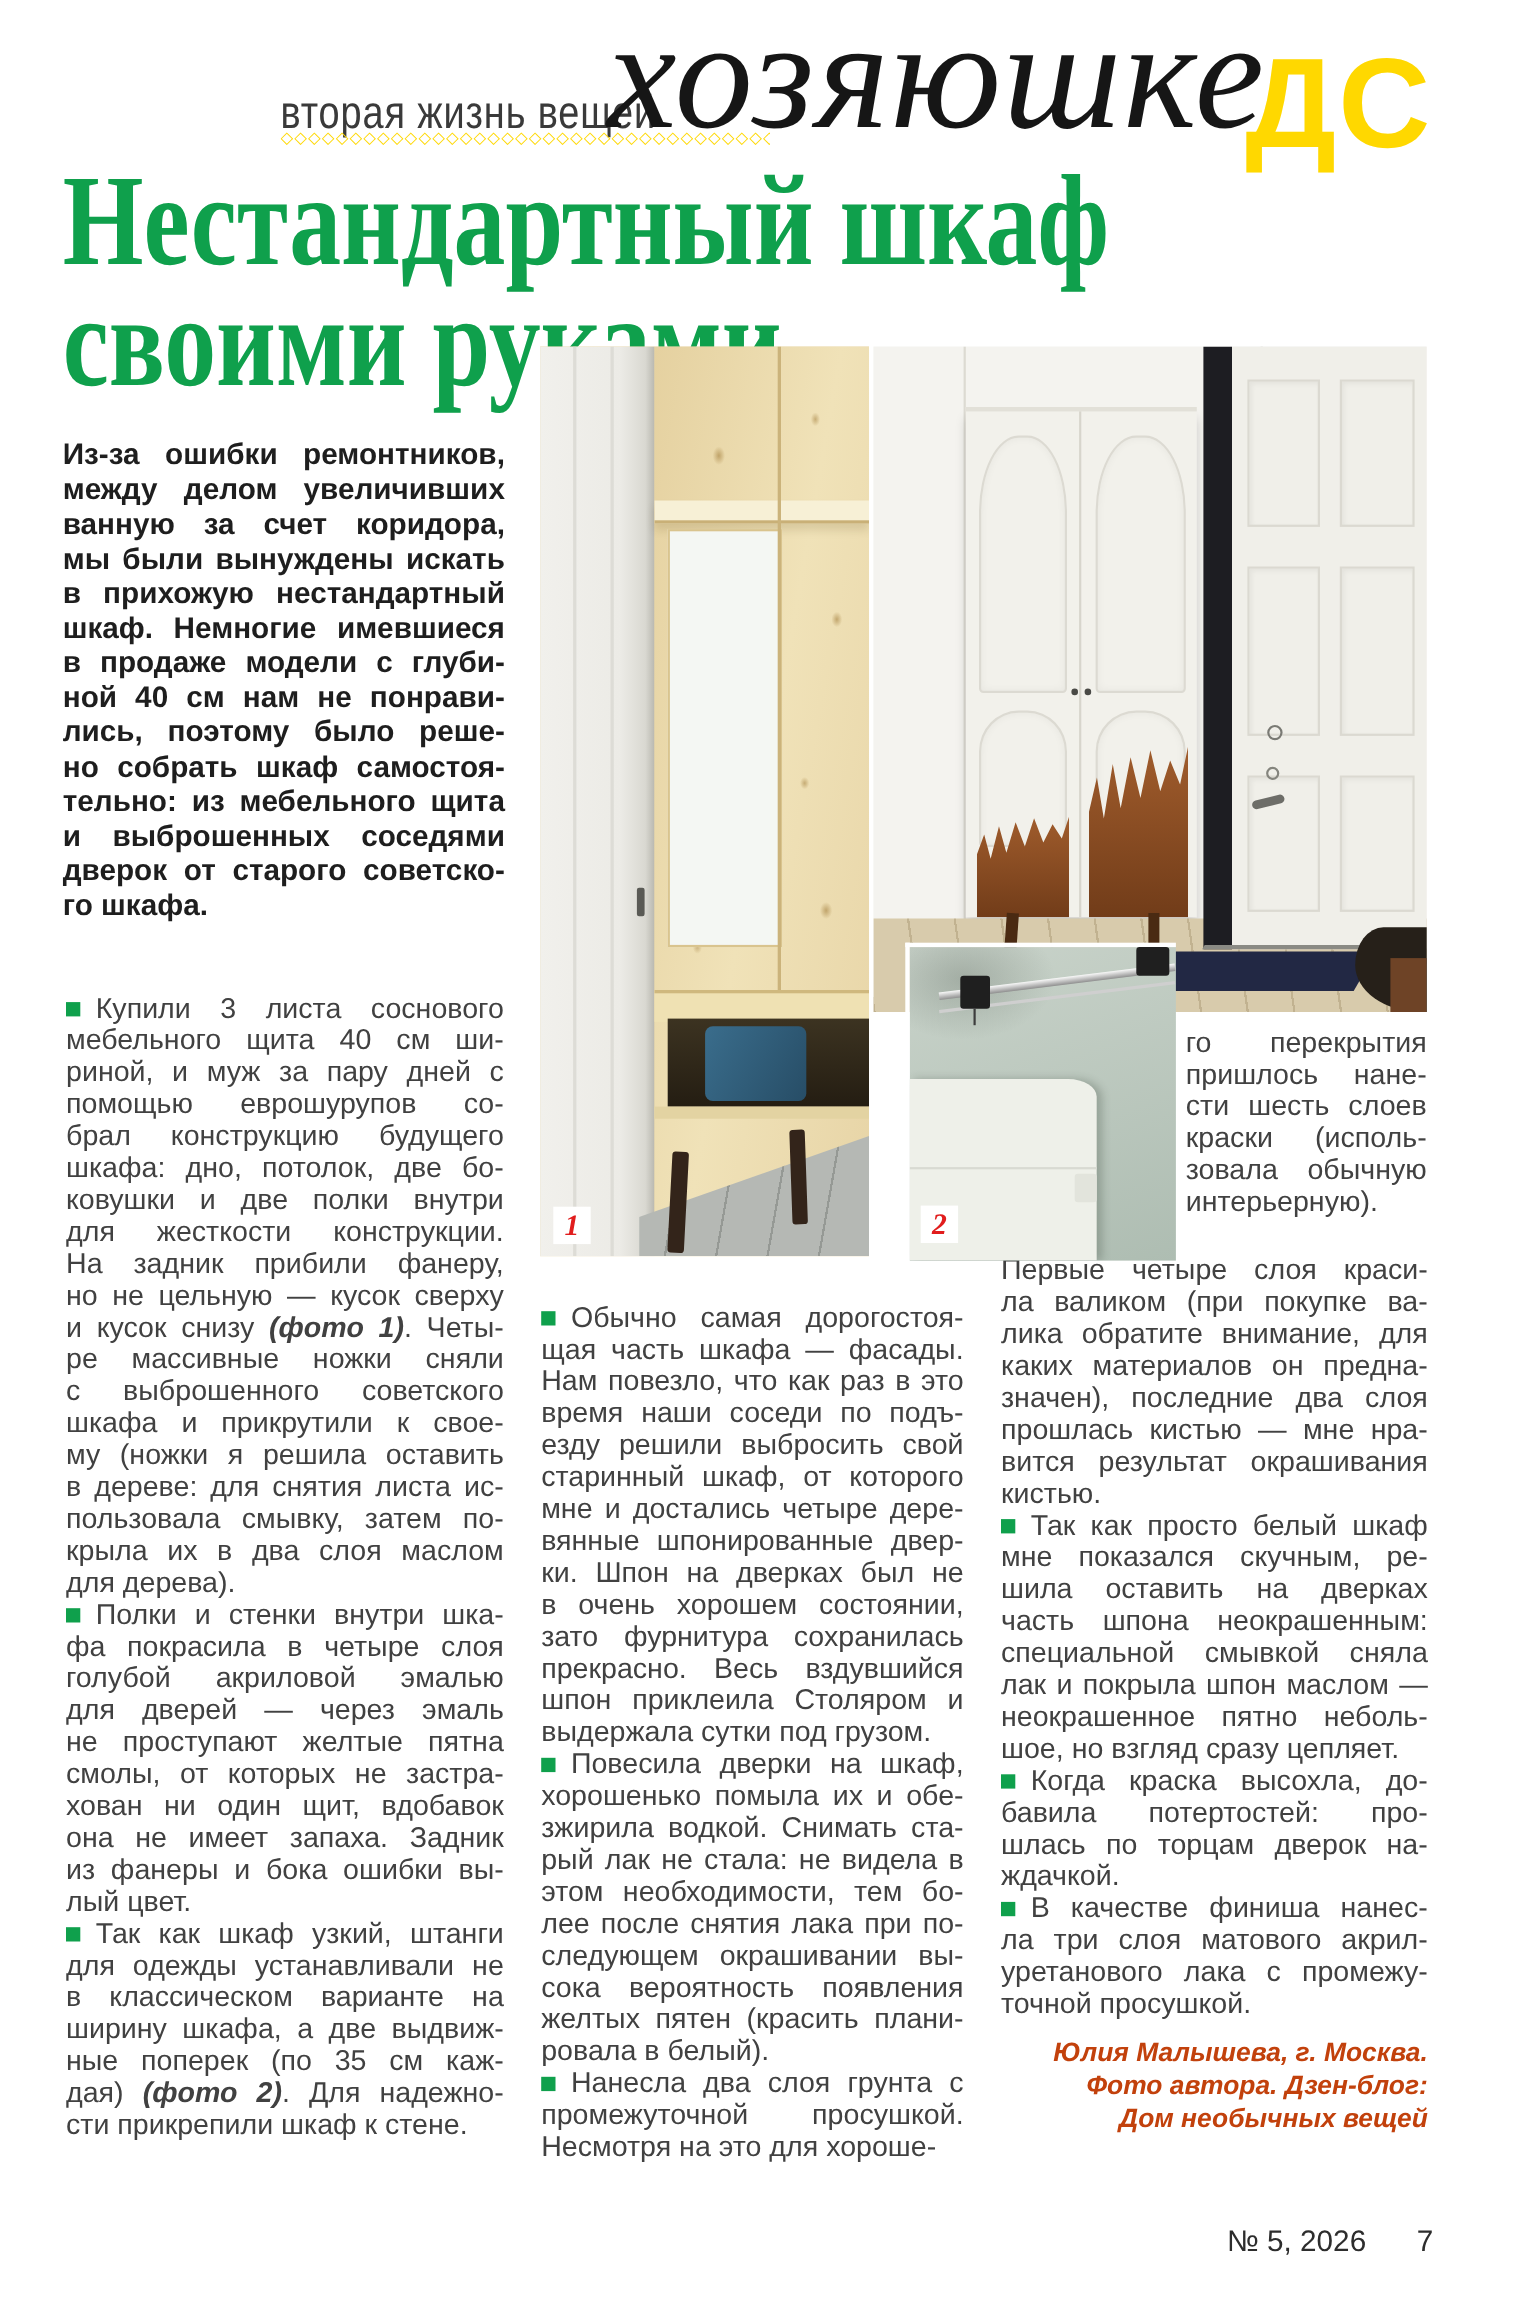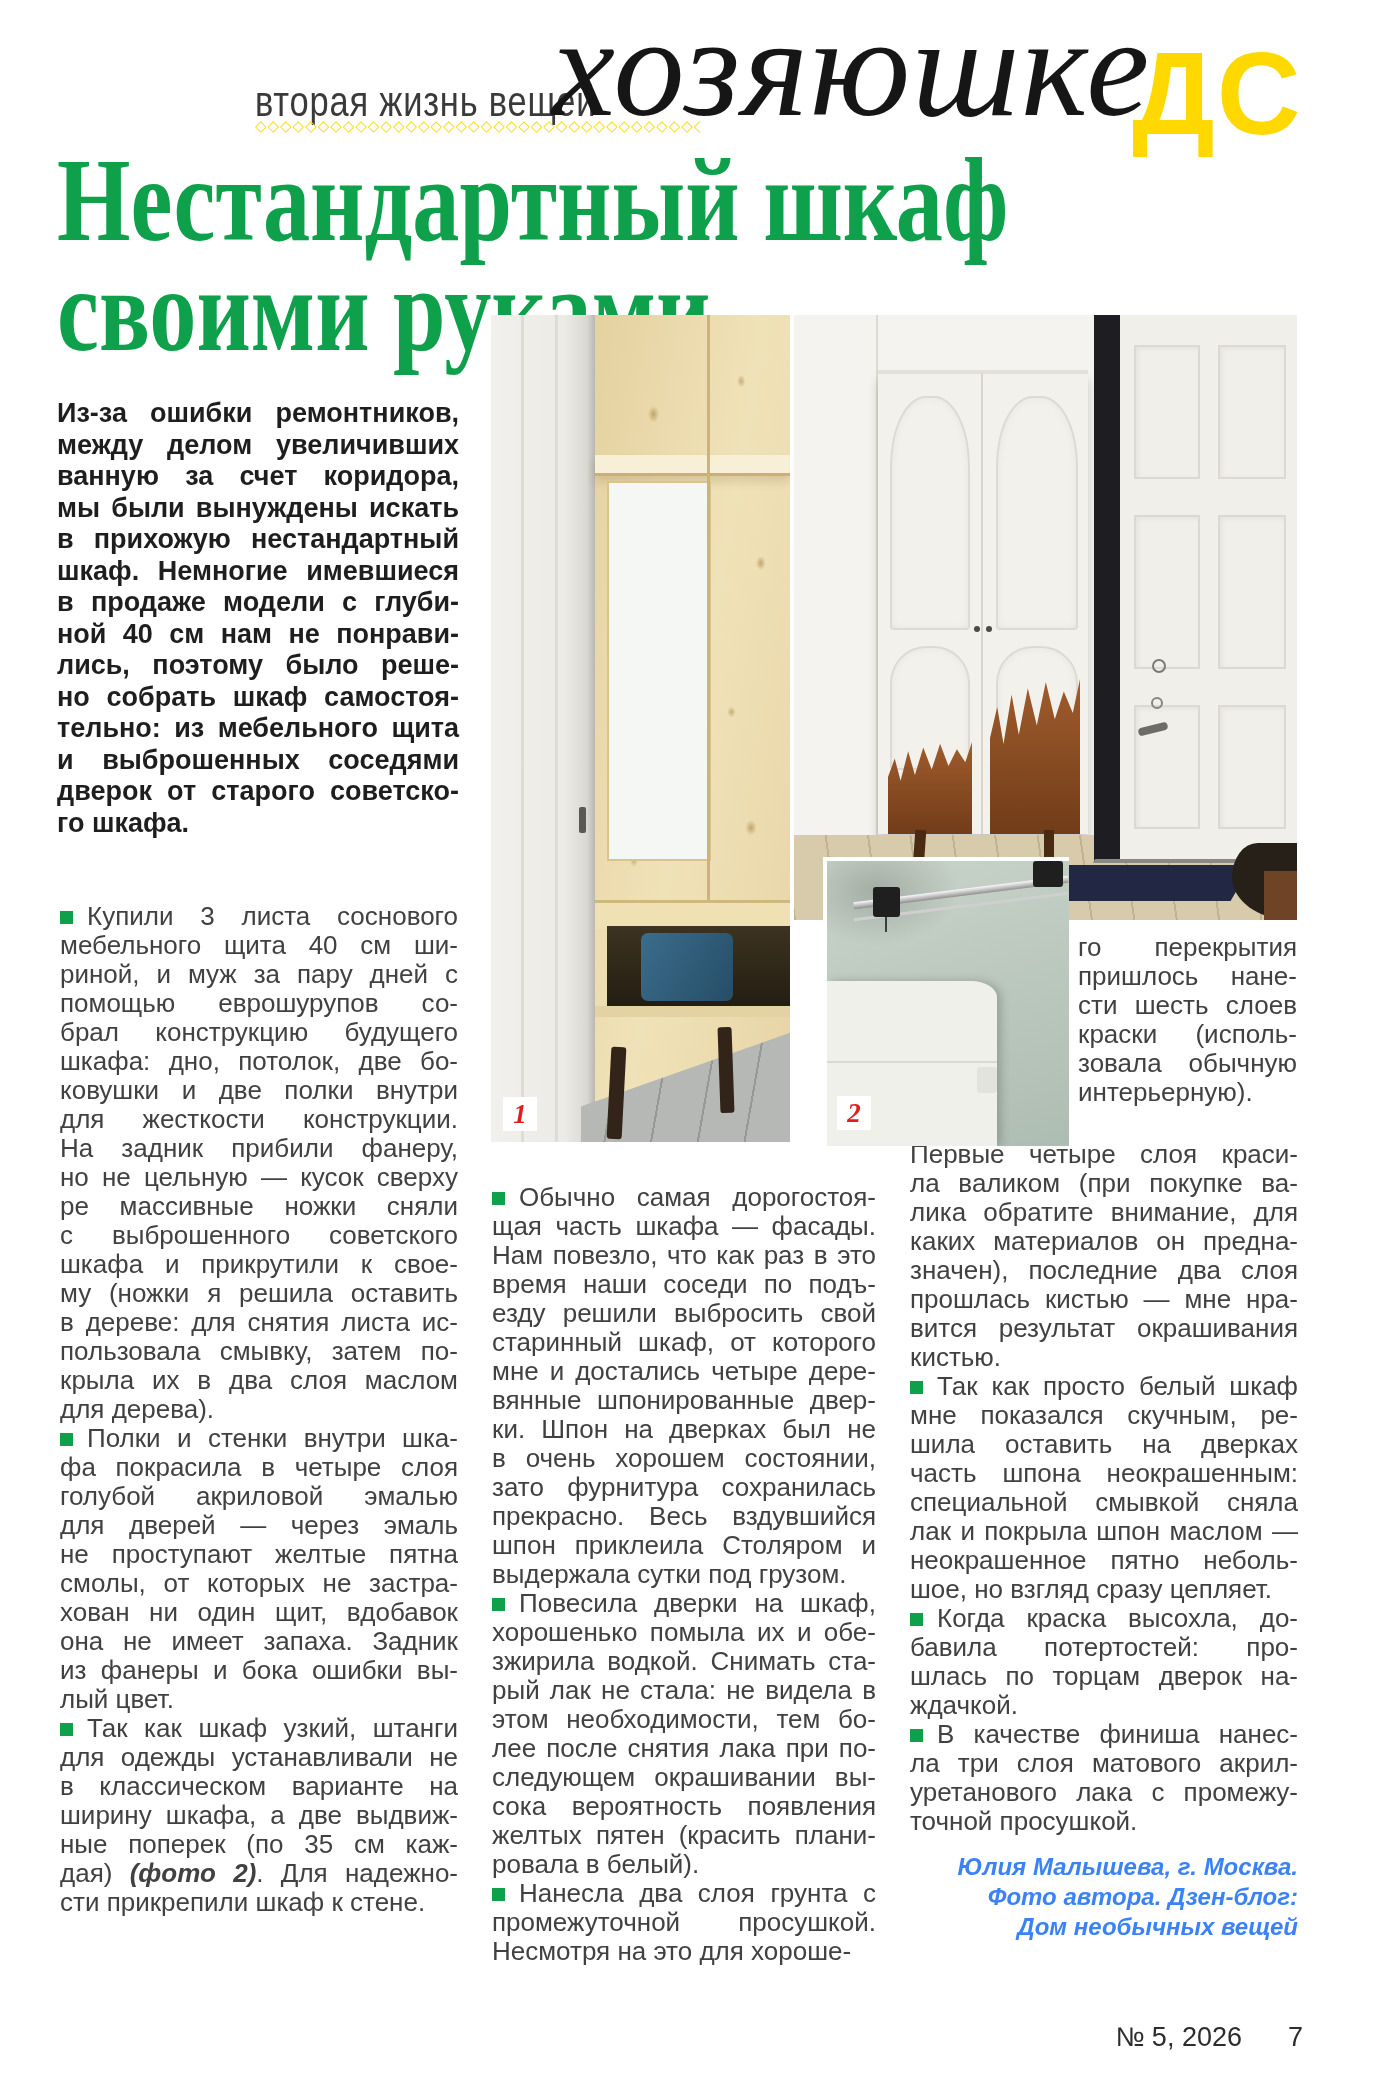--- a/index.html
+++ b/index.html
@@ -47,21 +47,21 @@
   .col3main{left:910px;top:1140px;width:388px;}
   .para{margin:0;}
   .ln{text-align:justify;text-align-last:justify;}
   .ln.last{text-align-last:left;}
   .bullet{
     display:inline-block;width:13px;height:13px;background:var(--green);
     margin-right:14px;position:relative;top:-1px;
   }
   .bi{font-weight:bold;font-style:italic;}
   .sig{left:910px;top:1852px;width:388px;font-size:24px;line-height:30px;
-       font-style:italic;font-weight:bold;color:#3b82f6;}
+       font-style:italic;font-weight:bold;color:#c2410c;}
   .sig .ln,.sig .ln.last{text-align:right;text-align-last:right;}
   
   .footer{
     position:absolute;right:72px;top:2022px;font-size:27px;color:#2d2d2d;
     display:flex;gap:46px;align-items:baseline;
   }
   
   .photo{position:absolute;overflow:hidden;}
   .abs{position:absolute;}
   .photo-label{
@@ -188,20 +188,21 @@
       <div class="ln"><span class="bullet"></span>Купили 3 листа соснового</div>
       <div class="ln">мебельного щита 40 см ши-</div>
       <div class="ln">риной, и муж за пару дней с</div>
       <div class="ln">помощью еврошурупов со-</div>
       <div class="ln">брал конструкцию будущего</div>
       <div class="ln">шкафа: дно, потолок, две бо-</div>
       <div class="ln">ковушки и две полки внутри</div>
       <div class="ln">для жесткости конструкции.</div>
       <div class="ln">На задник прибили фанеру,</div>
       <div class="ln">но не цельную — кусок сверху</div>
+      <div class="ln">и кусок снизу <span class="bi">(фото 1)</span>. Четы-</div>
       <div class="ln">ре массивные ножки сняли</div>
       <div class="ln">с выброшенного советского</div>
       <div class="ln">шкафа и прикрутили к свое-</div>
       <div class="ln">му (ножки я решила оставить</div>
       <div class="ln">в дереве: для снятия листа ис-</div>
       <div class="ln">пользовала смывку, затем по-</div>
       <div class="ln">крыла их в два слоя маслом</div>
       <div class="ln last">для дерева).</div>
     </div>
     <div class="para">

